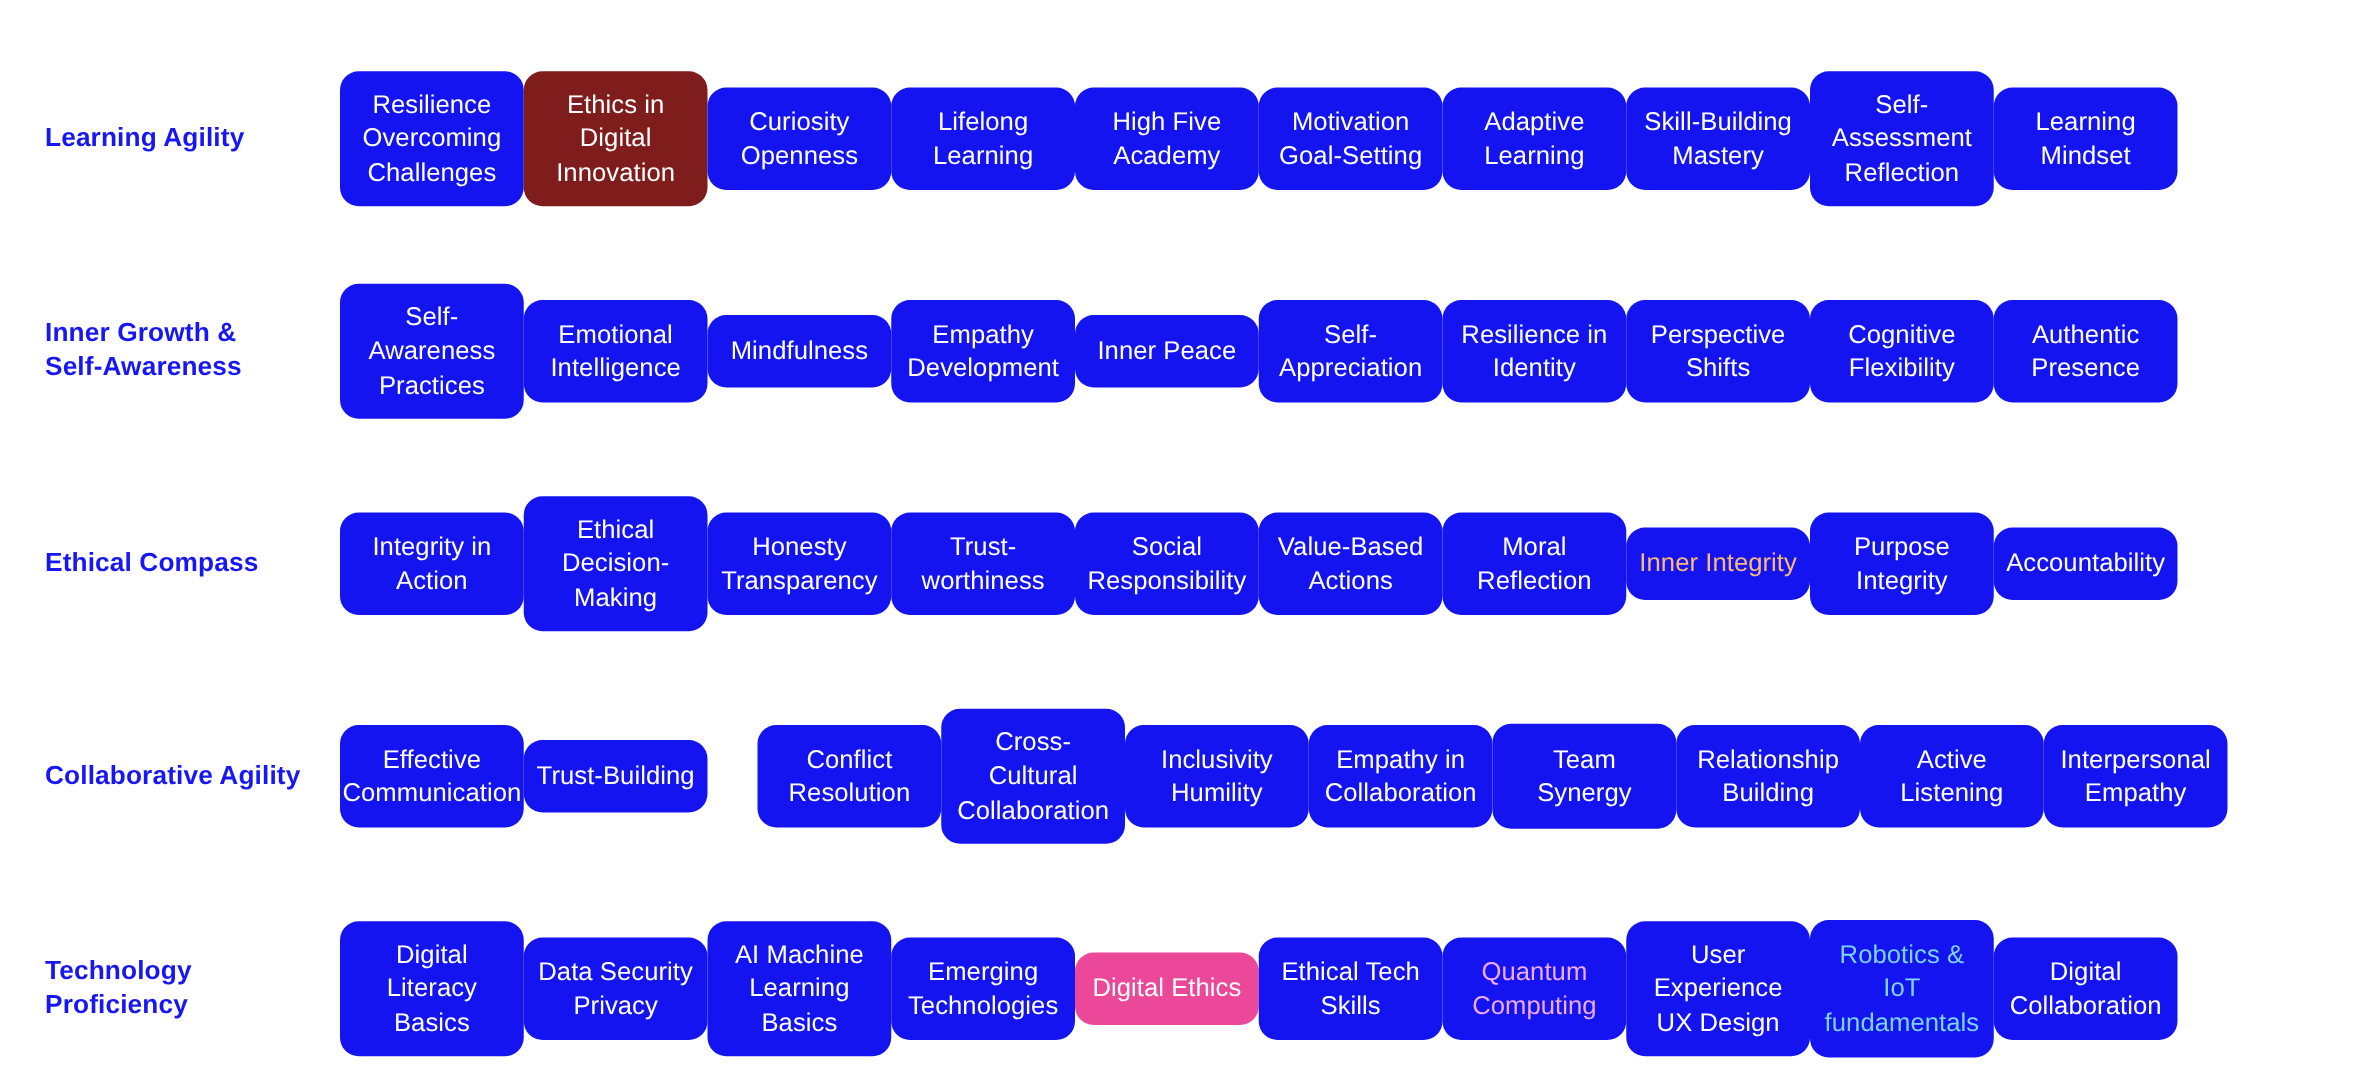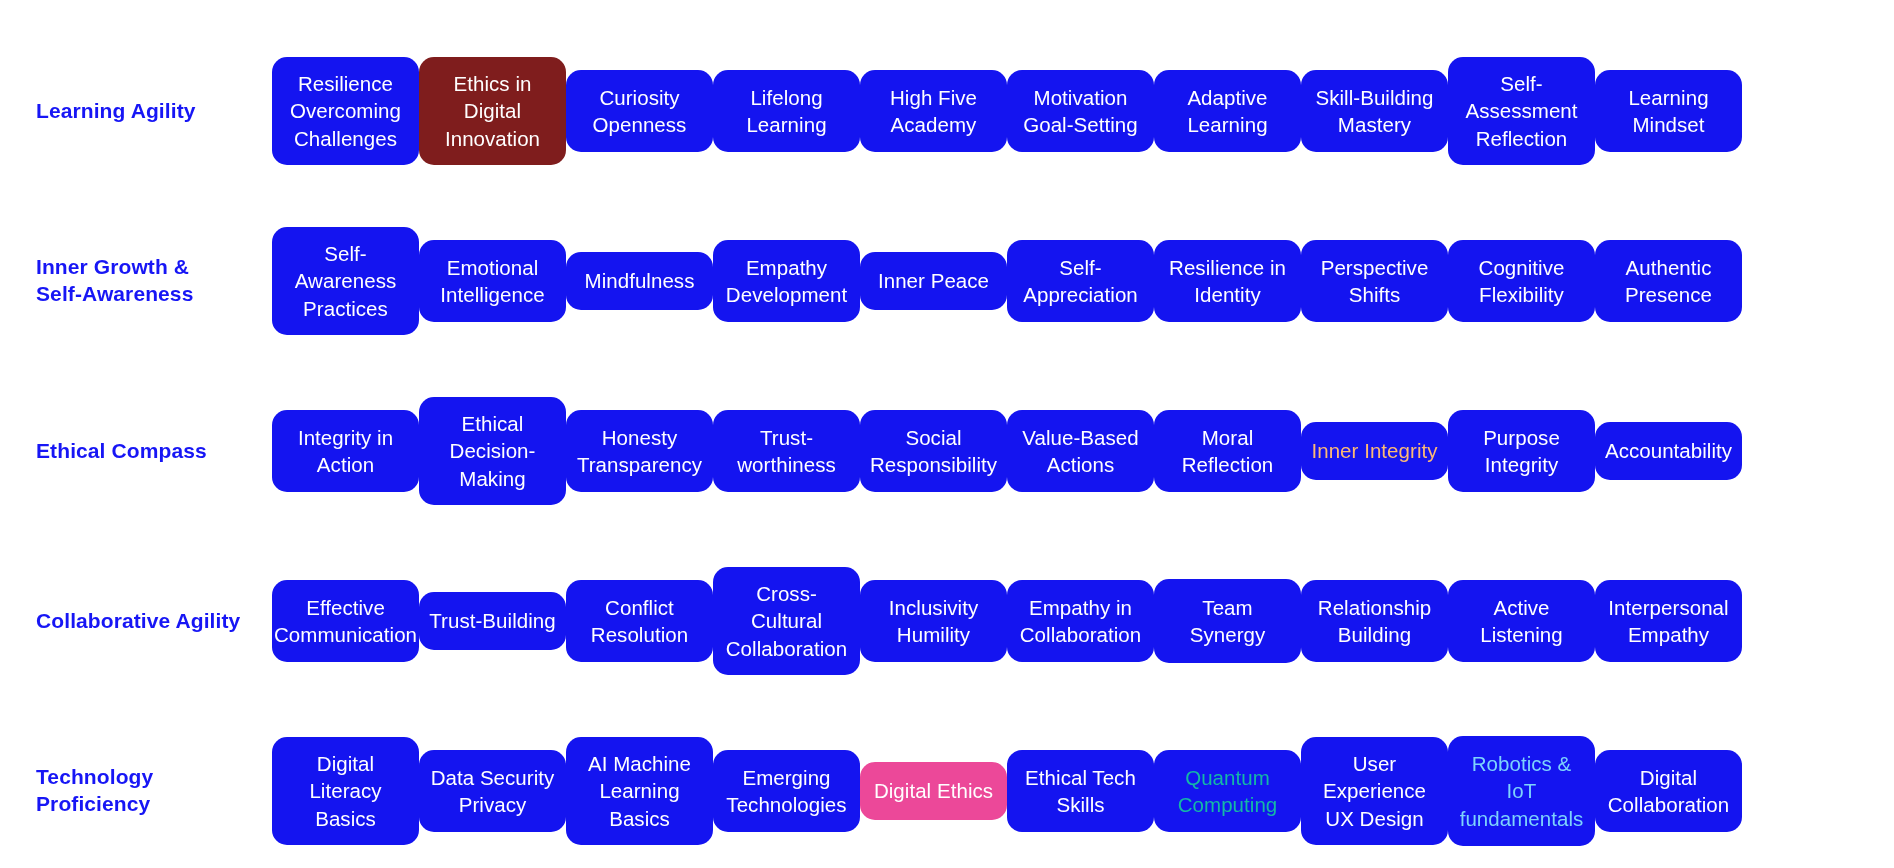--- a/index.html
+++ b/index.html
@@ -164,21 +164,21 @@
 Integrity</div>
         <div class="card lines-1" style="background: rgb(20, 20, 240); color: rgb(255, 255, 255);">Accountability</div>
       </div>
     </div>
     <div class="row">
       <div class="row-label" style="color: rgb(23, 22, 245);">Collaborative Agility</div>
       <div class="cards">
         <div class="card lines-2" style="background: rgb(20, 20, 240); color: rgb(255, 255, 255);">Effective
 Communication</div>
         <div class="card lines-1" style="background: rgb(20, 20, 240); color: rgb(255, 255, 255);">Trust-Building</div>
-        <div class="card lines-2" style="background: rgb(20, 20, 240); color: rgb(255, 255, 255);">Conflict
+        <div class="card lines-2" style="background: rgb(20, 20, 240); color: rgb(255, 255, 255); margin-left: 40px;">Conflict
 Resolution</div>
         <div class="card lines-3" style="background: rgb(20, 20, 240); color: rgb(255, 255, 255);">Cross-
 Cultural
 Collaboration</div>
         <div class="card lines-2" style="background: rgb(20, 20, 240); color: rgb(255, 255, 255);">Inclusivity
 Humility</div>
         <div class="card lines-2" style="background: rgb(20, 20, 240); color: rgb(255, 255, 255);">Empathy in
 Collaboration</div>
         <div class="card lines-1" style="background: rgb(20, 20, 240); color: rgb(255, 255, 255);">Team Synergy</div>
         <div class="card lines-2" style="background: rgb(20, 20, 240); color: rgb(255, 255, 255);">Relationship
@@ -199,21 +199,21 @@
         <div class="card lines-2" style="background: rgb(20, 20, 240); color: rgb(255, 255, 255);">Data Security
 Privacy</div>
         <div class="card lines-3" style="background: rgb(20, 20, 240); color: rgb(255, 255, 255);">AI Machine
 Learning
 Basics</div>
         <div class="card lines-2" style="background: rgb(20, 20, 240); color: rgb(255, 255, 255);">Emerging
 Technologies</div>
         <div class="card lines-1" style="background: #ec4899; color: rgb(255, 255, 255);">Digital Ethics</div>
         <div class="card lines-2" style="background: rgb(20, 20, 240); color: rgb(255, 255, 255);">Ethical Tech
 Skills</div>
-        <div class="card lines-2" style="background: rgb(20, 20, 240); color: #14b8a6;">Quantum
+        <div class="card lines-2" style="background: rgb(20, 20, 240); color: #f0abfc;">Quantum
 Computing</div>
         <div class="card lines-3" style="background: rgb(20, 20, 240); color: rgb(255, 255, 255);">User
 Experience
 UX Design</div>
         <div class="card lines-2" style="background: rgb(20, 20, 240); color: #7dd3fc;">Robotics &amp; IoT
 fundamentals</div>
         <div class="card lines-2" style="background: rgb(20, 20, 240); color: rgb(255, 255, 255);">Digital
 Collaboration</div>
       </div>
     </div>

